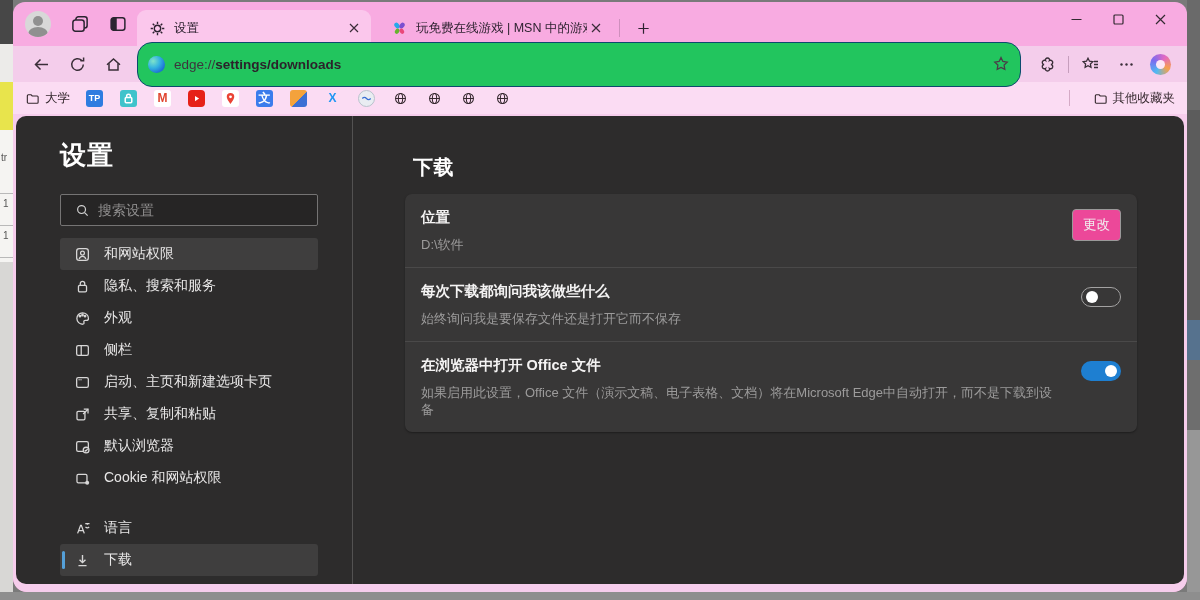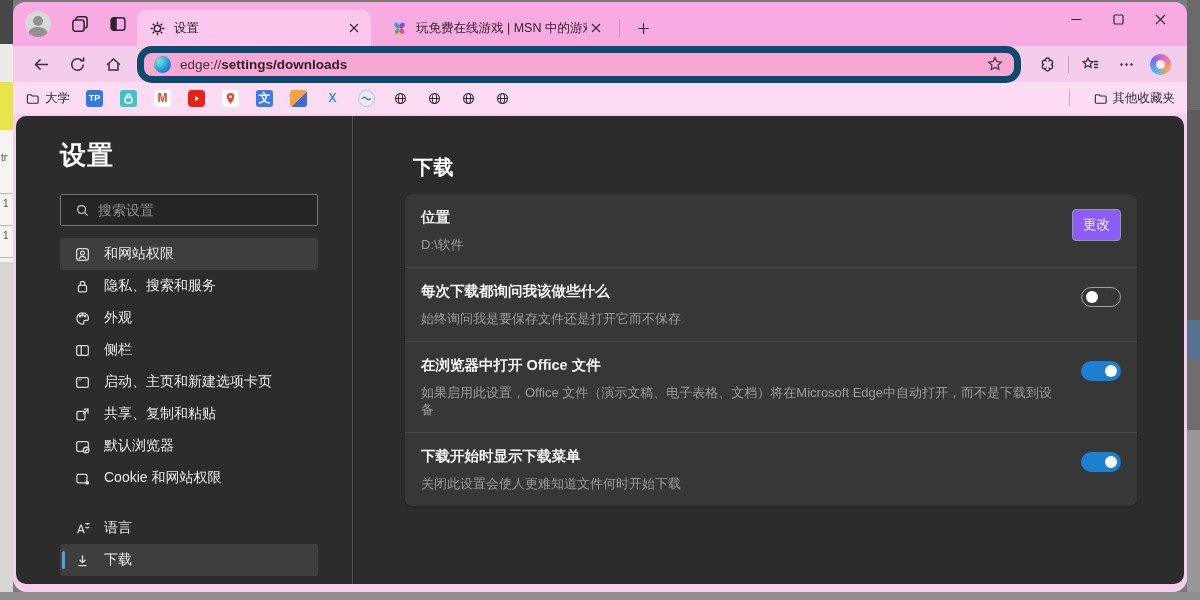--- a/index.html
+++ b/index.html
@@ -32,21 +32,21 @@
   .tab-divider{width:1px;height:18px;background:#cf8fbd;margin:8px 4px 0 8px;flex:none;}
   .newtab-btn{width:26px;height:26px;margin-top:8px;margin-left:6px;color:#2e2230;display:flex;align-items:center;justify-content:center;flex:none;}
   .newtab-btn svg{width:15px;height:15px;}
   .win-controls{margin-left:auto;display:flex;align-items:flex-start;height:100%;}
   .win-btn{width:42px;height:34px;display:flex;align-items:center;justify-content:center;color:#332a31;}
   .win-btn svg{width:13px;height:13px;}
   
   #toolbar{height:36px;background:#f4cdeb;display:flex;align-items:center;padding:0 10px;box-sizing:border-box;}
   .tool-icon{width:22px;height:22px;margin:0 7px;color:#3a2e38;flex:none;}
   .tool-icon svg{width:19px;height:19px;margin:1.5px;}
-  #url-pill{flex:1;height:37px;margin:0 8px 0 6px;background:#f9a8d4;border:7px solid #0c4a6e;border-radius:15px;display:flex;align-items:center;padding:0 10px;box-sizing:border-box;min-width:0;}
+  #url-pill{flex:1;height:45px;margin:0 8px 0 6px;background:#22c55e;border:1px solid #0c4a6e;border-radius:15px;display:flex;align-items:center;padding:0 10px;box-sizing:border-box;min-width:0;}
   .edge-logo{width:17px;height:17px;border-radius:50%;flex:none;margin-right:9px;
     background:radial-gradient(circle at 30% 30%,#7fe3c9 0%,#35b3e0 40%,#1d6fd6 75%,#174f9e 100%);}
   #url-text{font-size:13.5px;color:#3e333d;flex:1;white-space:nowrap;overflow:hidden;}
   #url-text b{font-weight:700;color:#2c222b;}
   .pill-star{width:18px;height:18px;color:#4a3c48;flex:none;}
   .toolbar-divider{width:1px;height:17px;background:#c69ebd;margin:0 3px;flex:none;}
   .copilot{width:21px;height:21px;border-radius:50%;flex:none;margin:0 6px;
     background:conic-gradient(from 210deg,#51b9f2,#7a6cf0,#e268c3,#f6a14b,#51b9f2);}
   .copilot i{display:block;width:9px;height:9px;border-radius:50%;background:#fde7f5;margin:6px;}
   
@@ -78,21 +78,21 @@
   
   #main{position:absolute;left:337px;top:0;right:0;bottom:0;}
   #main-heading{position:absolute;left:60px;top:38px;font-size:20px;font-weight:700;color:#ffffff;letter-spacing:.5px;}
   #settings-card{position:absolute;left:52px;top:78px;width:732px;background:#383737;border-radius:7px;box-shadow:0 1px 2px rgba(0,0,0,.35);}
   .srow{display:flex;align-items:flex-start;padding:13px 16px 14px 16px;}
   .srow + .srow{border-top:1px solid #4a4949;}
   .srow-text{flex:1;min-width:0;padding-right:16px;}
   .srow-title{font-size:14.5px;font-weight:700;color:#f4f3f3;line-height:20px;}
   .srow-sub{font-size:13px;color:#9c9b9b;margin-top:9px;line-height:17px;}
   .srow-ctl{flex:none;margin-top:2px;}
-  .chg-btn{min-width:46px;height:32px;box-sizing:border-box;border:1px solid #9a9999;border-radius:4px;background:#8b5cf6;color:#f0efef;font-size:13.5px;display:flex;align-items:center;justify-content:center;padding:0 10px;}
+  .chg-btn{min-width:46px;height:32px;box-sizing:border-box;border:1px solid #9a9999;border-radius:4px;background:#ec4899;color:#f0efef;font-size:13.5px;display:flex;align-items:center;justify-content:center;padding:0 10px;}
   .toggle{width:40px;height:20px;border-radius:10px;position:relative;box-sizing:border-box;margin-top:4px;}
   .toggle.on{background:#1e7fd1;}
   .toggle.off{background:transparent;border:1px solid #a3a2a2;}
   .toggle .knob{position:absolute;top:4px;width:12px;height:12px;border-radius:50%;background:#ffffff;}
   .toggle.on .knob{right:4px;}
   .toggle.off .knob{left:4px;top:3px;}
   svg{display:block;}
 </style>
 </head>
 <body>
@@ -474,29 +474,18 @@
               <div class="srow-text">
                 <div class="srow-title">在浏览器中打开 Office 文件</div>
                 <div class="srow-sub">如果启用此设置，Office 文件（演示文稿、电子表格、文档）将在Microsoft Edge中自动打开，而不是下载到设备</div>
               </div>
               <div class="srow-ctl">
                 <div class="toggle on">
                   <span class="knob"></span>
                 </div>
               </div>
             </div>
-            <div class="srow">
-              <div class="srow-text">
-                <div class="srow-title">下载开始时显示下载菜单</div>
-                <div class="srow-sub">关闭此设置会使人更难知道文件何时开始下载</div>
-              </div>
-              <div class="srow-ctl">
-                <div class="toggle on">
-                  <span class="knob"></span>
-                </div>
-              </div>
-            </div>
           </div>
       </div>
 
     </div>
   </div>
 </div>
 
 </body></html>

